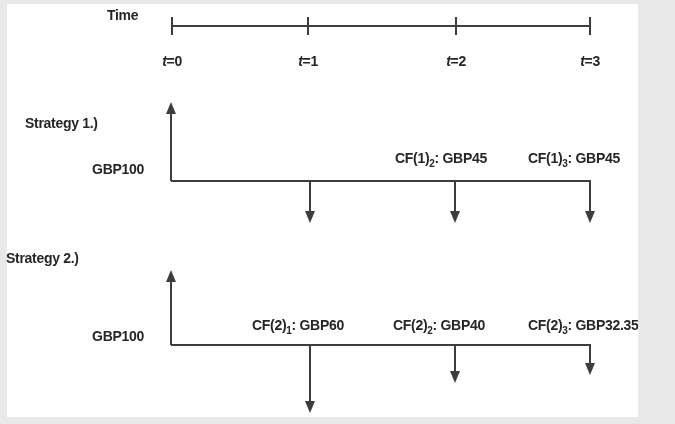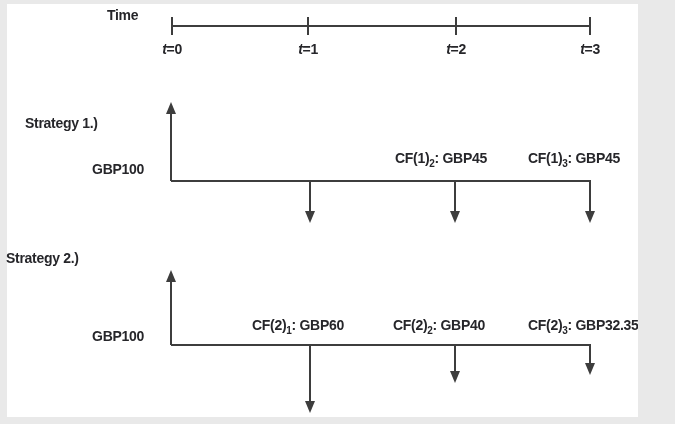--- a/index.html
+++ b/index.html
@@ -18,21 +18,21 @@
   .paper{
     position:absolute;left:7px;top:4px;width:658px;height:413px;
     background:var(--paper_bg);
   }
   .txt{
     position:absolute;
     color:var(--text);
     font-size:14px;font-weight:700;letter-spacing:-0.3px;
     line-height:1.15;white-space:nowrap;
   }
-  .tick-label{width:50px;text-align:center;}
+  .tick-label{width:50px;text-align:center;margin-top:12px;}
   .tick-label .tvar{font-style:italic;font-weight:700;}
   .amount{width:60px;text-align:center;}
   .cf .sub{font-size:10px;position:relative;top:4px;}
   .hline{position:absolute;height:2px;background:var(--line);}
   .vline{position:absolute;width:2px;background:var(--line);}
   .ah-up{
     position:absolute;width:0;height:0;
     border-left:5px solid transparent;border-right:5px solid transparent;
     border-bottom:12px solid var(--line);
   }

